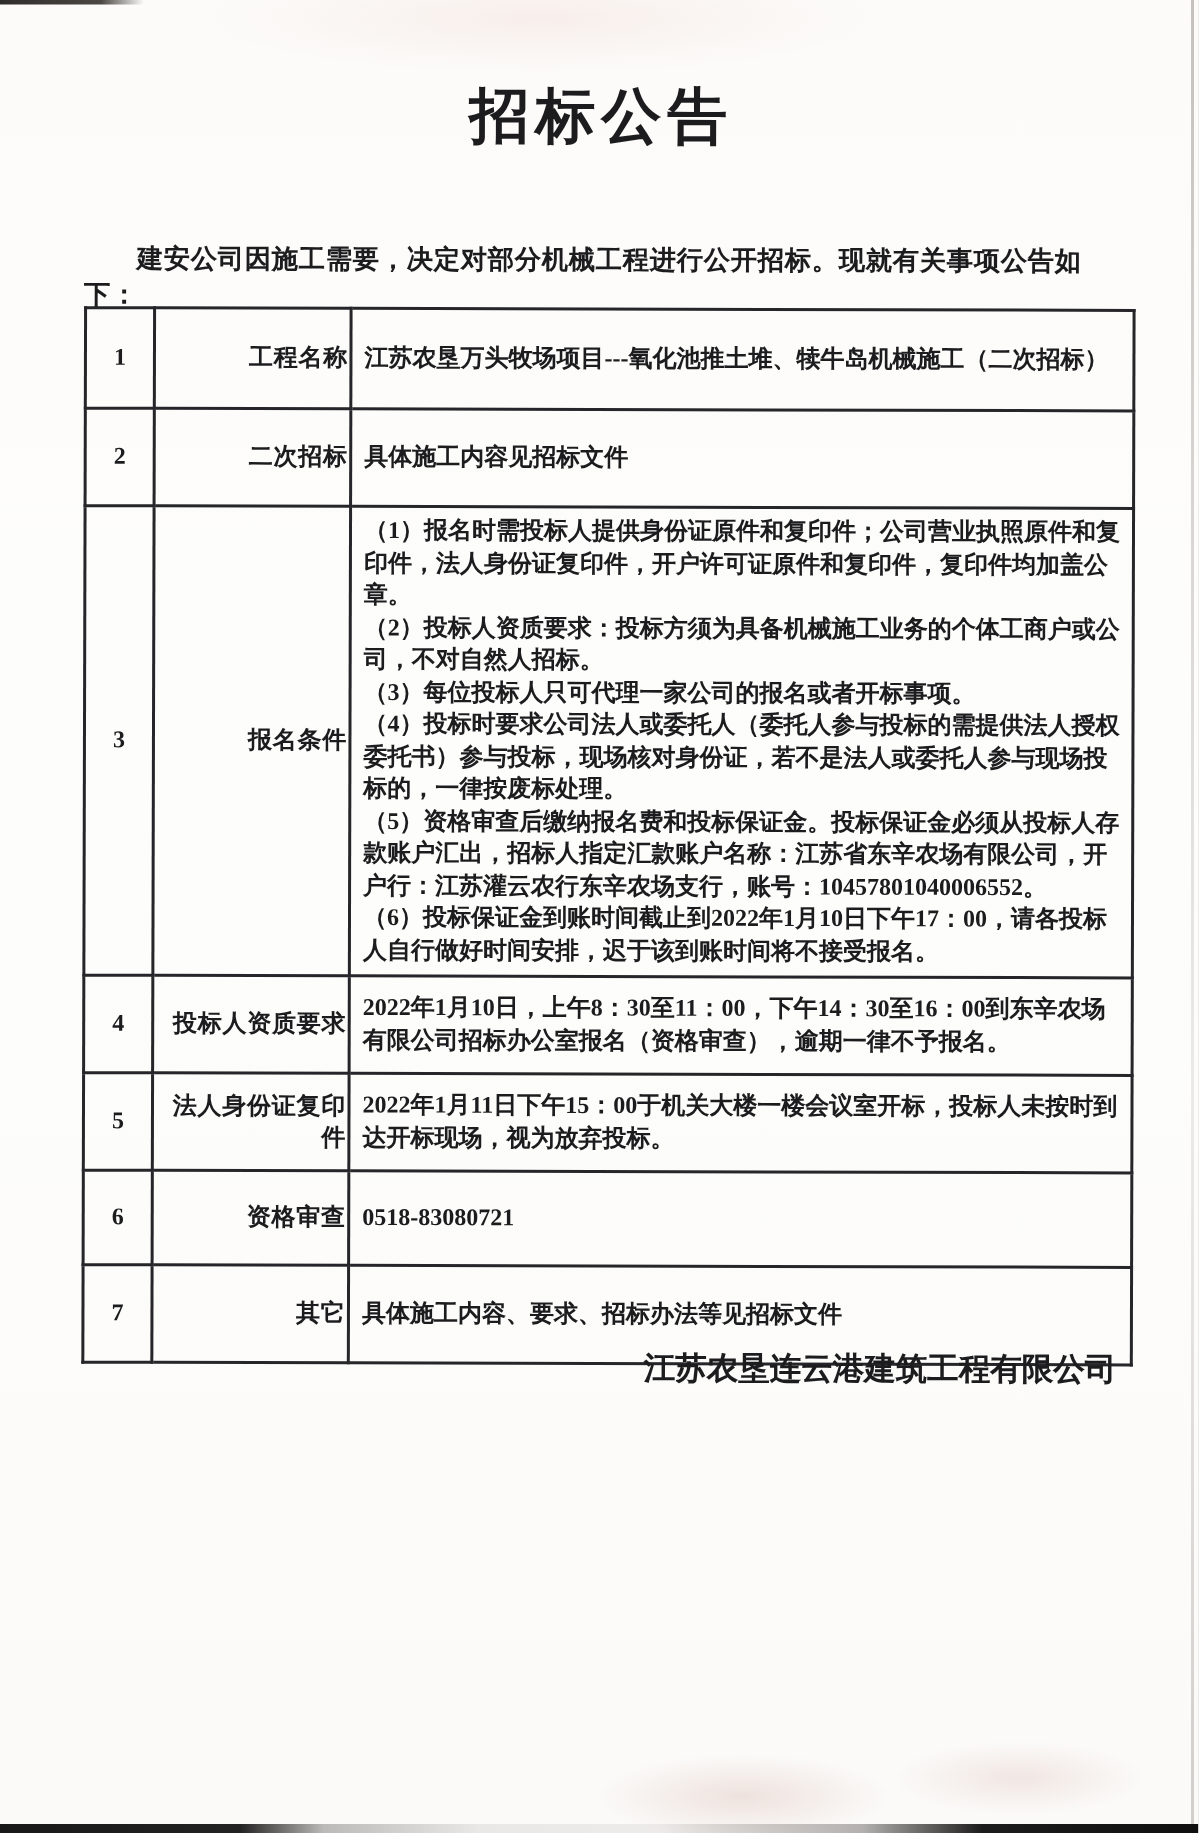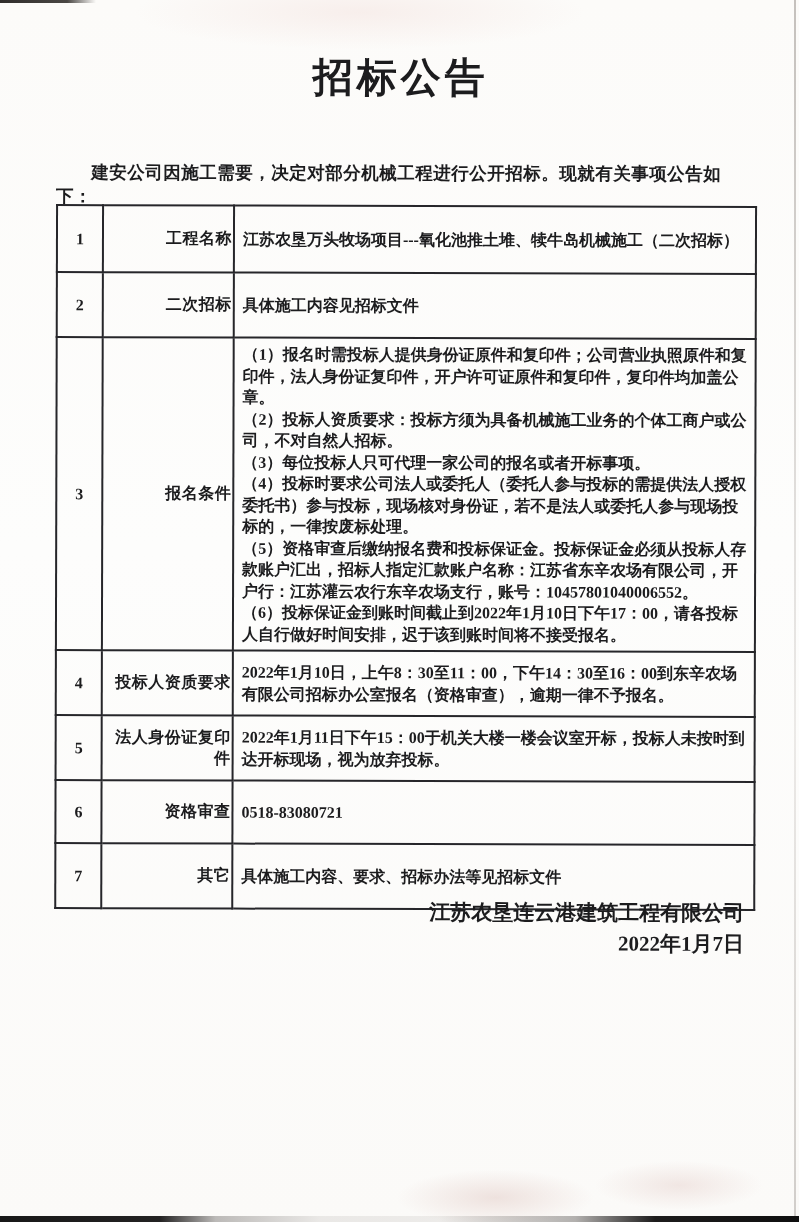--- a/index.html
+++ b/index.html
@@ -155,21 +155,20 @@
           <tr>
             <td class="cell-no">7</td>
             <td class="cell-label">其它</td>
             <td class="cell-content">具体施工内容、要求、招标办法等见招标文件</td>
           </tr>
         </tbody>
     </table>
 
     <div class="signature">
       <div>江苏农垦连云港建筑工程有限公司</div>
-      <div>2022年1月7日</div>
     </div>
 
   </div>
 
   <div class="edge-top"></div>
   <div class="edge-right"></div>
   <div class="edge-bottom"></div>
 </div>
 
 </body></html>

